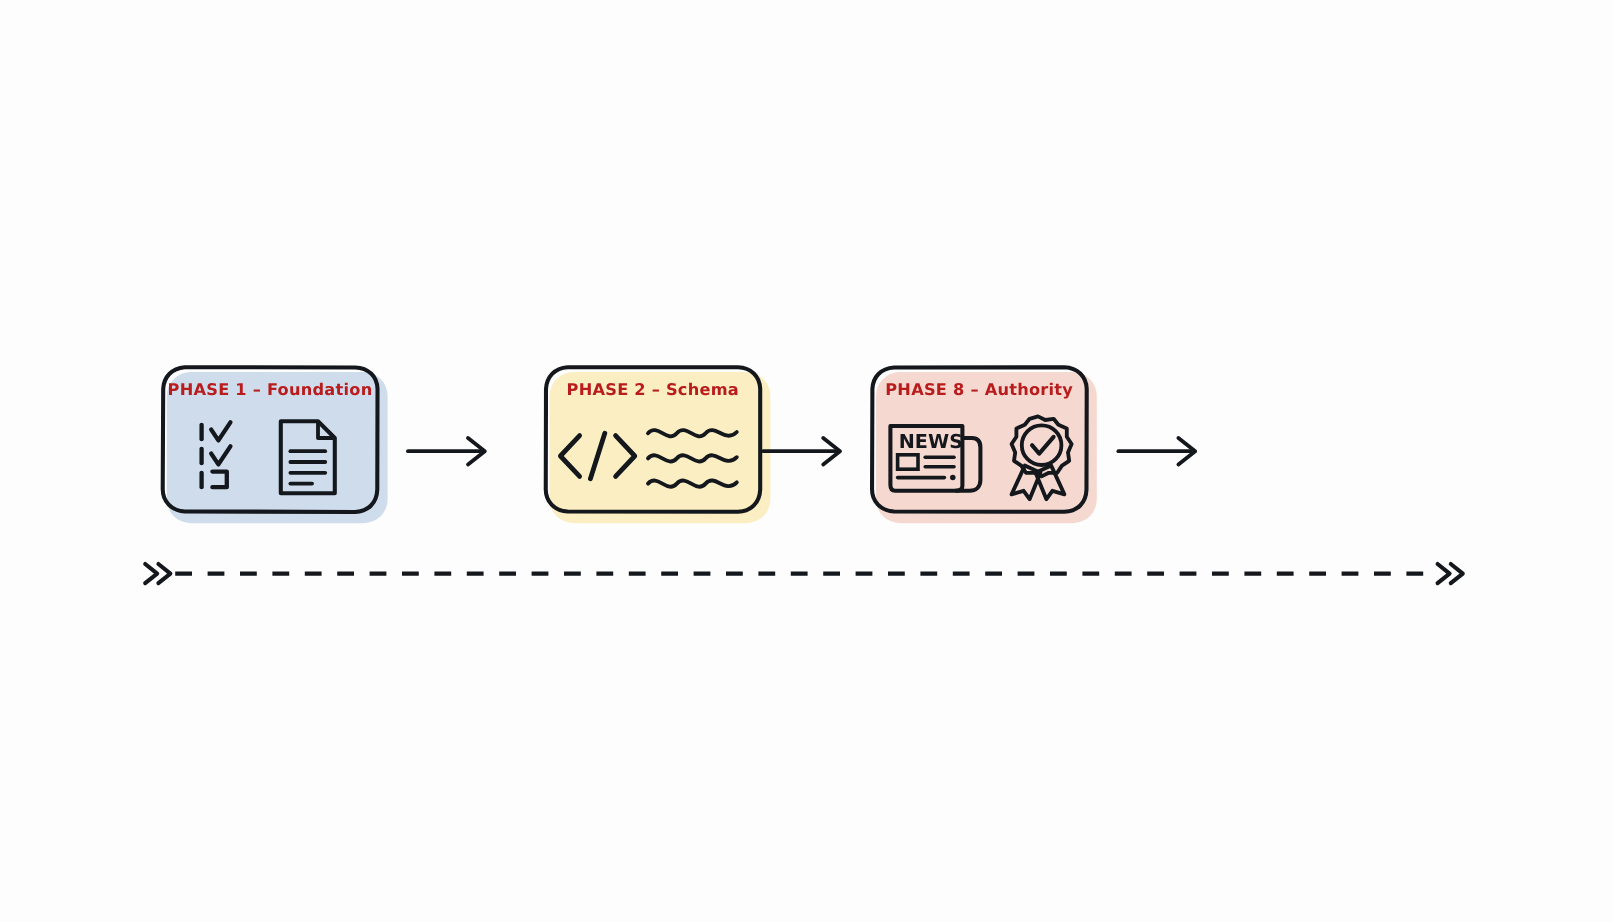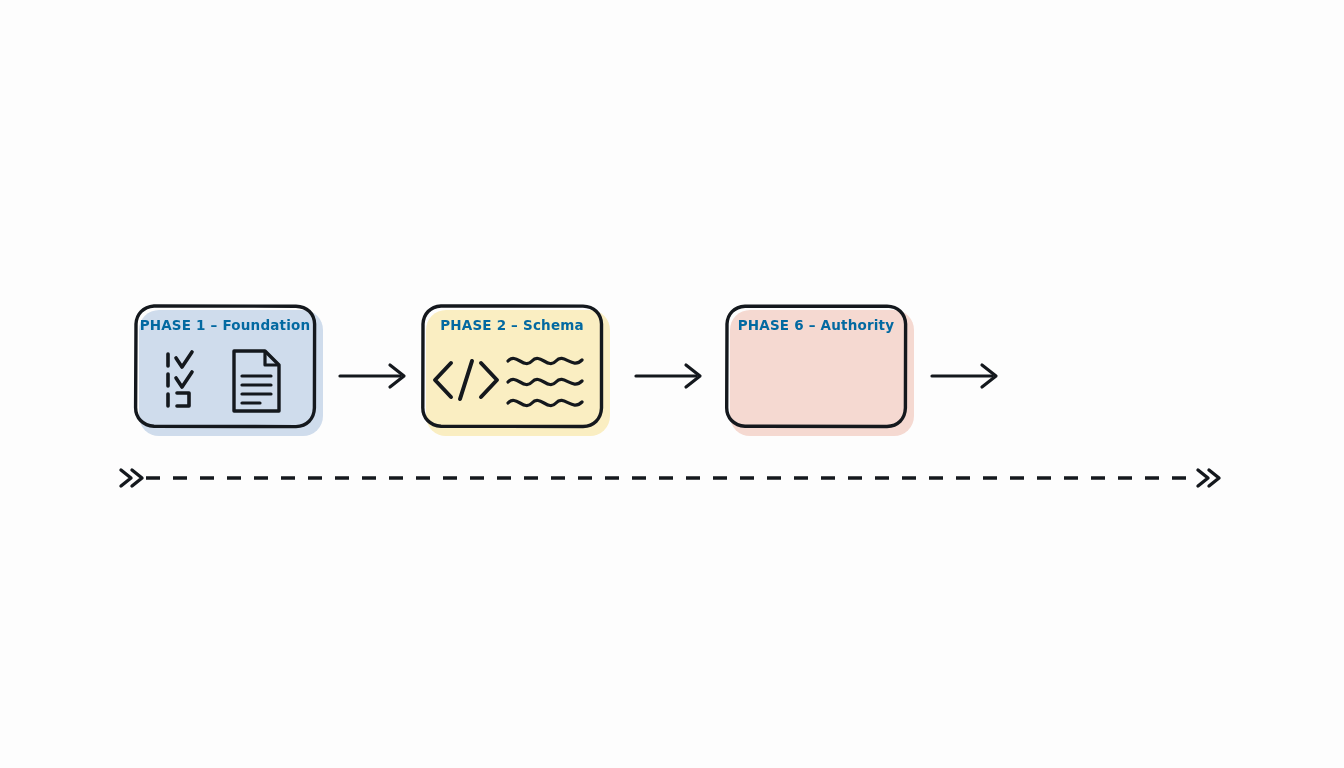--- a/index.html
+++ b/index.html
@@ -41,21 +41,21 @@
     height: 126px;
   }
   .box-label {
     position: absolute;
     left: 0;
     top: 14px;
     width: 184px;
     text-align: center;
     font-size: 13.5px;
     font-weight: 700;
-    color: #0369a1;
+    color: #b91c1c;
     letter-spacing: 0.2px;
     font-family: "DejaVu Sans", sans-serif;
     white-space: nowrap;
     z-index: 4;
   }
   .box-icons {
     position: absolute;
     left: 0;
     top: 38px;
     width: 184px;
@@ -111,21 +111,21 @@
         </g>
       </svg>
     </div>
   </div>
 
   <svg class="connector" style="left:338px;" viewBox="0 0 72 32">
     <line x1="2" y1="16" x2="62" y2="16" stroke="#14181d" stroke-width="3.2" stroke-linecap="round"></line>
     <polyline points="52,5 66,16 52,27" fill="none" stroke="#14181d" stroke-width="3.2" stroke-linecap="round" stroke-linejoin="round"></polyline>
   </svg>
 
-  <div class="phase-box" style="left:420px;">
+  <div class="phase-box" style="left:452px;">
     <div class="box-fill" style="background:#faeec2;"></div>
     <svg class="box-outline" viewBox="0 0 184 126">
       <path d="M21,3 C10,3.8 3.6,11 3,21 L2.8,104 C2.5,115 10,122.6 21,123.3 L163,123.5 C174,123 181,116 181.5,105 L181.5,21 C181,10.5 174,3.5 163,3.1 Z" fill="none" stroke="#14181d" stroke-width="3.4" stroke-linecap="round" stroke-linejoin="round"></path>
     </svg>
     <div class="box-label">PHASE 2 – Schema</div>
     <div class="box-icons">
 
       <svg style="position:absolute;left:10px;top:16px;" width="72" height="46" viewBox="0 0 72 46">
         <g fill="none" stroke="#14181d" stroke-width="4" stroke-linecap="round" stroke-linejoin="round">
           <polyline points="21,6 5,23 21,40"></polyline>
@@ -147,21 +147,44 @@
   <svg class="connector" style="left:634px;" viewBox="0 0 72 32">
     <line x1="2" y1="16" x2="62" y2="16" stroke="#14181d" stroke-width="3.2" stroke-linecap="round"></line>
     <polyline points="52,5 66,16 52,27" fill="none" stroke="#14181d" stroke-width="3.2" stroke-linecap="round" stroke-linejoin="round"></polyline>
   </svg>
 
   <div class="phase-box" style="left:724px;">
     <div class="box-fill" style="background:#f5d9d1;"></div>
     <svg class="box-outline" viewBox="0 0 184 126">
       <path d="M21,3.2 C10,4 3.5,11 3,21 L2.7,104 C2.4,115 10,122.5 21,123.2 L163,123.5 C174,123.1 181,116 181.4,105 L181.6,21 C181.1,10.5 174,3.6 163,3.1 Z" fill="none" stroke="#14181d" stroke-width="3.4" stroke-linecap="round" stroke-linejoin="round"></path>
     </svg>
-    <div class="box-label">PHASE 6 – Authority</div>
+    <div class="box-label">PHASE 8 – Authority</div>
+    <div class="box-icons">
+
+      <svg style="position:absolute;left:14px;top:8px;" width="84" height="64" viewBox="0 0 84 64">
+        <path d="M4,6 L64,6 L64,56 C64,60 60,60 58,60 L8,60 C5,60 4,58 4,55 Z" fill="none" stroke="#14181d" stroke-width="3.4" stroke-linejoin="round"></path>
+        <path d="M64,16 L72,16 C77,16 79,19 79,24 L79,51 C79,57 75,60 70,60 L58,60" fill="none" stroke="#14181d" stroke-width="3.4" stroke-linejoin="round"></path>
+        <text x="11" y="24" font-family="DejaVu Sans, sans-serif" font-size="16" font-weight="700" fill="#14181d">NEWS</text>
+        <rect x="10" y="30" width="17" height="12" fill="none" stroke="#14181d" stroke-width="3"></rect>
+        <g stroke="#14181d" stroke-width="3" stroke-linecap="round">
+          <line x1="33" y1="32" x2="57" y2="32"></line>
+          <line x1="33" y1="40" x2="57" y2="40"></line>
+          <line x1="10" y1="49" x2="49" y2="49"></line>
+        </g>
+        <circle cx="56" cy="49" r="2.3" fill="#14181d"></circle>
+      </svg>
+
+      <svg style="position:absolute;left:108px;top:3px;" width="68" height="74" viewBox="0 0 68 74">
+        <path d="M22,44 L11,68 L21,65 L26,72 L35,50 Z" fill="none" stroke="#14181d" stroke-width="3.2" stroke-linejoin="round"></path>
+        <path d="M44,44 L55,68 L45,65 L40,72 L31,50 Z" fill="none" stroke="#14181d" stroke-width="3.2" stroke-linejoin="round"></path>
+        <path d="M33,3 L39,6 L46,5 L50,10 L57,13 L57,20 L61,26 L58,33 L59,40 L53,44 L49,50 L42,50 L36,53 L30,50 L23,50 L19,44 L13,40 L14,33 L11,26 L15,20 L15,13 L22,10 L26,5 L33,3 Z" fill="none" stroke="#14181d" stroke-width="3.2" stroke-linejoin="round"></path>
+        <circle cx="36" cy="27" r="16.5" fill="none" stroke="#14181d" stroke-width="3.2"></circle>
+        <polyline points="28,27 34,34 46,20" fill="none" stroke="#14181d" stroke-width="3.4" stroke-linecap="round" stroke-linejoin="round"></polyline>
+      </svg>
+    </div>
   </div>
 
   <svg class="connector" style="left:930px;" viewBox="0 0 72 32">
     <line x1="2" y1="16" x2="62" y2="16" stroke="#14181d" stroke-width="3.2" stroke-linecap="round"></line>
     <polyline points="52,5 66,16 52,27" fill="none" stroke="#14181d" stroke-width="3.2" stroke-linecap="round" stroke-linejoin="round"></polyline>
   </svg>
 
 
   <svg id="timeline" viewBox="0 0 1120 40">
 

